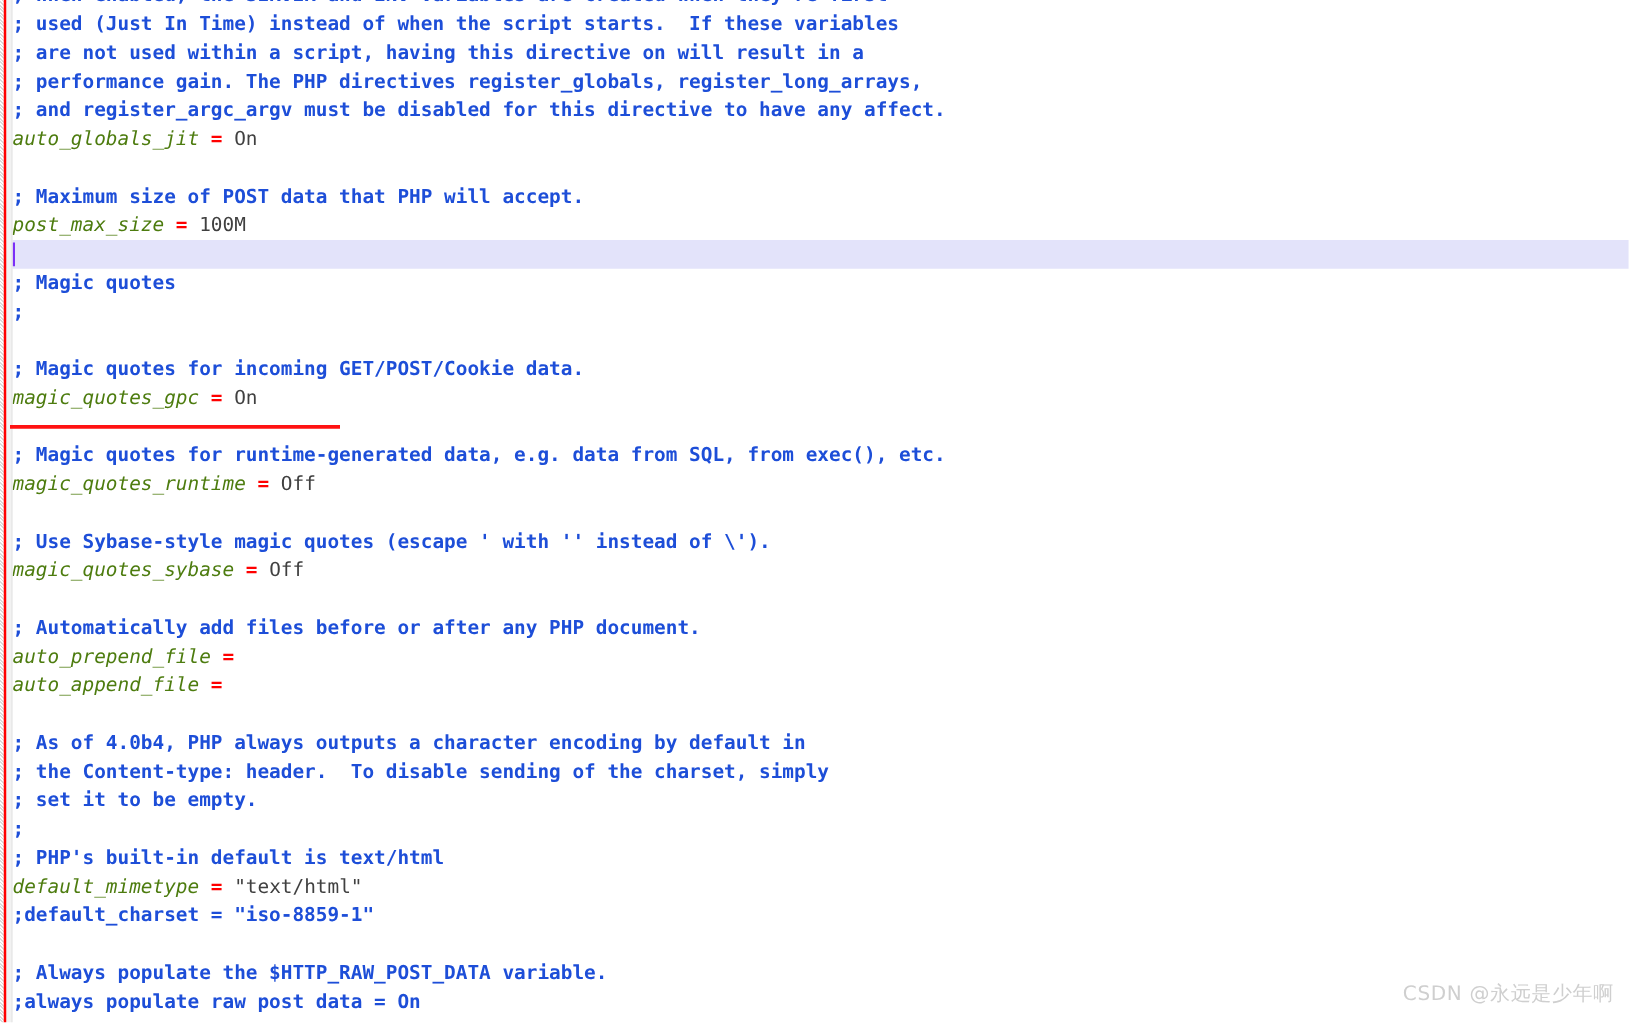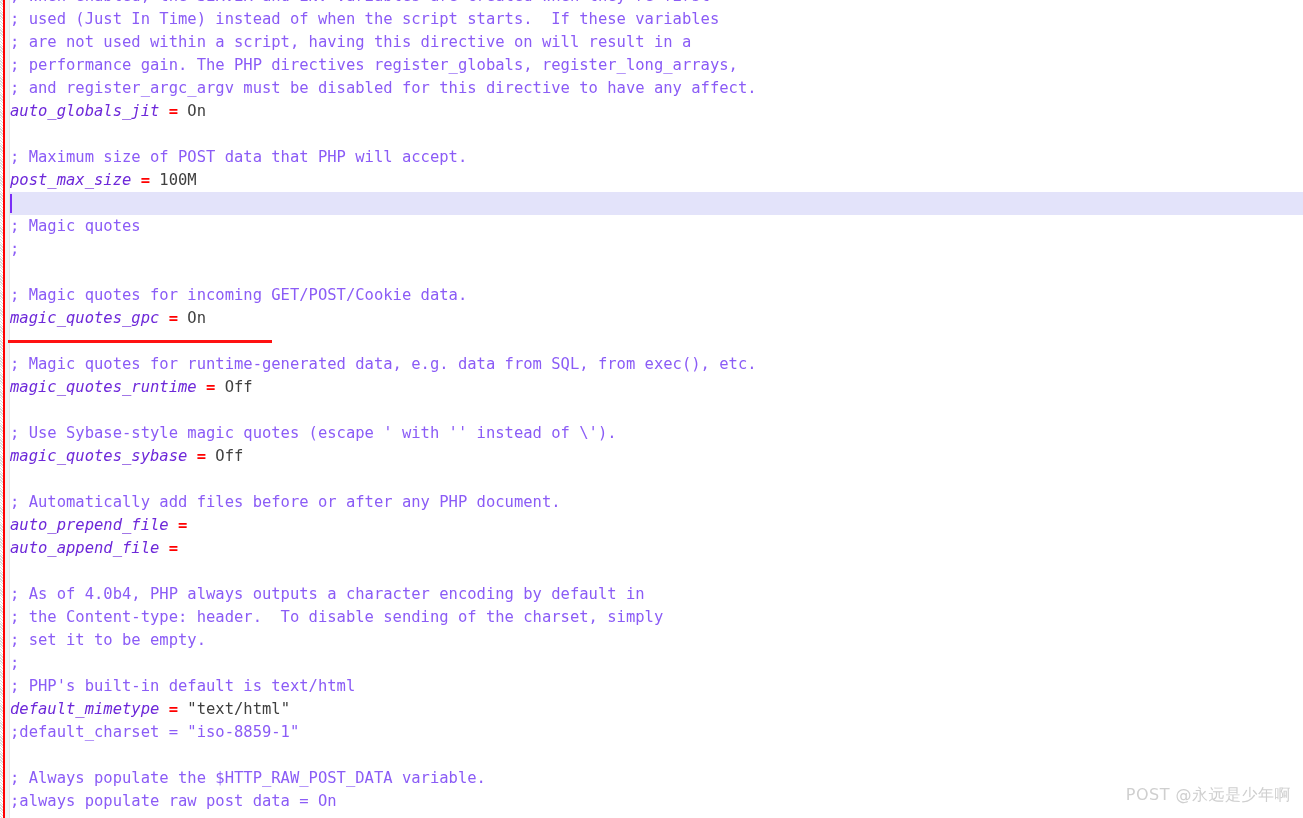--- a/index.html
+++ b/index.html
@@ -80,22 +80,22 @@
   .caret {
     position: absolute;
     left: 10px;
     top: 2px;
     width: 2px;
     height: 19px;
     background: #7b2ff7;
   }
 
   
-  .cmt  { color: #8b5cf6; }
-  .key  { color: #6d28d9; font-style: italic; }
+  .cmt  { color: #1d4ed8; font-weight: bold; }
+  .key  { color: #4d7c0f; font-style: italic; }
   .eq   { color: #ff0000; font-weight: bold; }
   .val  { color: #404040; }
 
   
   .annot-underline {
     position: absolute;
     background: #ff1212;
     height: 3px;
     z-index: 8;
   }
@@ -120,15 +120,15 @@
 <div id="editor">
 
   <div class="edge-hatch"></div>
   <div class="edge-redline"></div>
   <div class="gutter-strip"></div>
 
   <div id="code"><div class="line"><span class="cmt">; When enabled, the SERVER and ENV variables are created when they're first</span></div><div class="line"><span class="cmt">; used (Just In Time) instead of when the script starts.  If these variables</span></div><div class="line"><span class="cmt">; are not used within a script, having this directive on will result in a</span></div><div class="line"><span class="cmt">; performance gain. The PHP directives register_globals, register_long_arrays,</span></div><div class="line"><span class="cmt">; and register_argc_argv must be disabled for this directive to have any affect.</span></div><div class="line"><span class="key">auto_globals_jit</span> <span class="eq">=</span> <span class="val">On</span></div><div class="line"><span>&nbsp;</span></div><div class="line"><span class="cmt">; Maximum size of POST data that PHP will accept.</span></div><div class="line"><span class="key">post_max_size</span> <span class="eq">=</span> <span class="val">100M</span></div><div class="line current"><span class="caret"></span><span>&nbsp;</span></div><div class="line"><span class="cmt">; Magic quotes</span></div><div class="line"><span class="cmt">;</span></div><div class="line"><span>&nbsp;</span></div><div class="line"><span class="cmt">; Magic quotes for incoming GET/POST/Cookie data.</span></div><div class="line"><span class="key">magic_quotes_gpc</span> <span class="eq">=</span> <span class="val">On</span></div><div class="line"><span>&nbsp;</span></div><div class="line"><span class="cmt">; Magic quotes for runtime-generated data, e.g. data from SQL, from exec(), etc.</span></div><div class="line"><span class="key">magic_quotes_runtime</span> <span class="eq">=</span> <span class="val">Off</span></div><div class="line"><span>&nbsp;</span></div><div class="line"><span class="cmt">; Use Sybase-style magic quotes (escape ' with '' instead of \').</span></div><div class="line"><span class="key">magic_quotes_sybase</span> <span class="eq">=</span> <span class="val">Off</span></div><div class="line"><span>&nbsp;</span></div><div class="line"><span class="cmt">; Automatically add files before or after any PHP document.</span></div><div class="line"><span class="key">auto_prepend_file</span> <span class="eq">=</span> <span class="val"></span></div><div class="line"><span class="key">auto_append_file</span> <span class="eq">=</span> <span class="val"></span></div><div class="line"><span>&nbsp;</span></div><div class="line"><span class="cmt">; As of 4.0b4, PHP always outputs a character encoding by default in</span></div><div class="line"><span class="cmt">; the Content-type: header.  To disable sending of the charset, simply</span></div><div class="line"><span class="cmt">; set it to be empty.</span></div><div class="line"><span class="cmt">;</span></div><div class="line"><span class="cmt">; PHP's built-in default is text/html</span></div><div class="line"><span class="key">default_mimetype</span> <span class="eq">=</span> <span class="val">"text/html"</span></div><div class="line"><span class="cmt">;default_charset = "iso-8859-1"</span></div><div class="line"><span>&nbsp;</span></div><div class="line"><span class="cmt">; Always populate the $HTTP_RAW_POST_DATA variable.</span></div><div class="line"><span class="cmt">;always populate raw post data = On</span></div></div>
 
   <div class="annot-underline" style="left: 8px; top: 340px; width: 264px; height: 3px; background: rgb(255, 18, 18);"></div>
 
-  <div class="watermark">POST @永远是少年啊</div>
+  <div class="watermark">CSDN @永远是少年啊</div>
 
 </div>
 
 </body></html>

